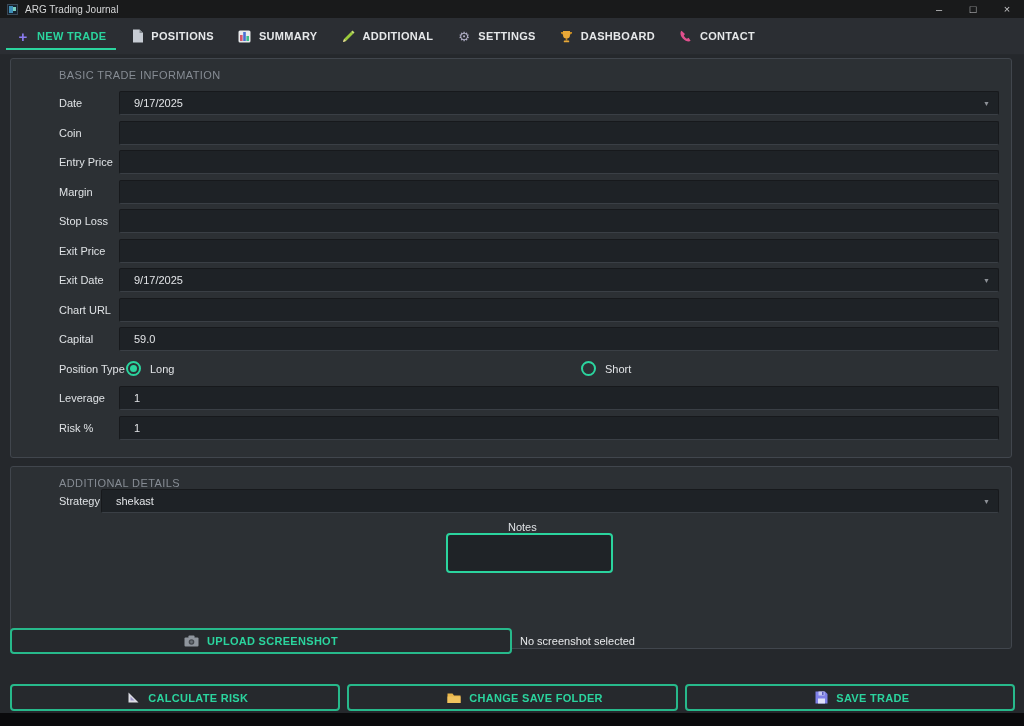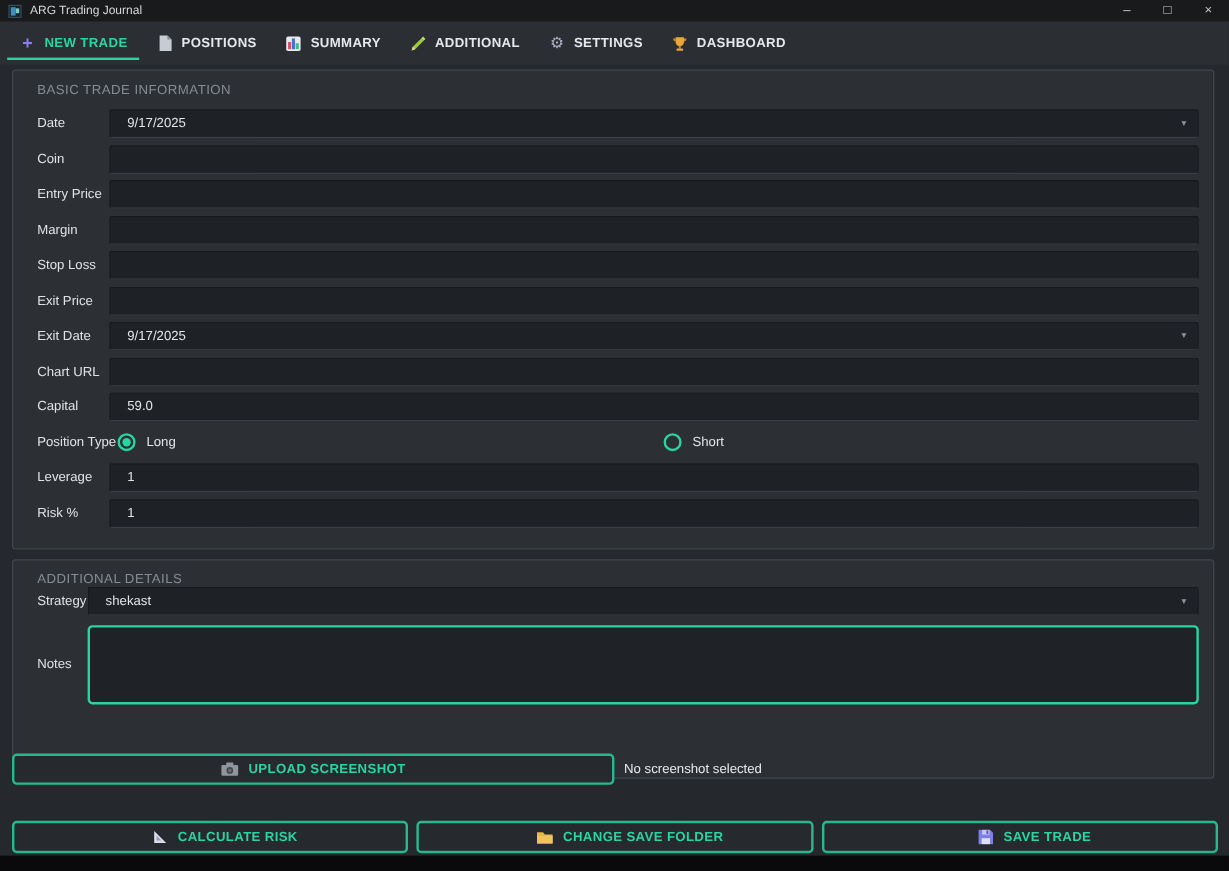--- a/index.html
+++ b/index.html
@@ -22,21 +22,21 @@
     display:flex;align-items:stretch;padding-left:4px;border-bottom:1px solid #26292d;}
   .tab{display:flex;align-items:center;gap:7px;padding:0 12px;position:relative;
     font-size:11px;font-weight:bold;color:#e6e8ea;letter-spacing:.3px;cursor:default;}
   .tab.active{color:#2bd49e;}
   .tab.active::after{content:'';position:absolute;left:2px;right:2px;bottom:4px;height:2px;background:#2bd49e;}
   .ticon{width:14px;height:14px;display:flex;align-items:center;justify-content:center;flex:none;}
   .plusglyph{color:#8b7cf0;font-size:15px;font-weight:bold;line-height:1;}
   .gearglyph{color:#b0aec6;font-size:13px;font-family:"DejaVu Sans",sans-serif;line-height:1;}
 
   
-  .groupbox{position:absolute;left:10px;width:1002px;background:#2c3034;border:1px solid #41464d;border-radius:3px;}
+  .groupbox{position:absolute;left:10px;width:1002px;background:#2c3034;border:1px solid #41464d;border-radius:3px;padding-left:28px;}
   .box-basic{top:58px;height:400px;}
   .box-add{top:466px;height:183px;}
   .sectitle{color:#868c94;font-size:11px;letter-spacing:.4px;padding:10px 0 0 20px;}
 
   .frow{display:flex;align-items:center;height:24px;margin:0 12px 5.5px 0;padding-left:20px;}
   .rows1{margin-top:10px;}
   .flabel{width:60px;flex:none;font-size:11px;color:#dfe2e5;white-space:nowrap;}
   .flabel2{width:42px;}
   .ffield{flex:1;height:24px;background:#1e2226;border:1px solid #17191c;border-bottom:1px solid #3a3f45;
     border-radius:2px;display:flex;align-items:center;padding:0 8px 0 14px;position:relative;}
@@ -49,21 +49,21 @@
   
   .radiorow{flex:1;position:relative;height:24px;}
   .radio{position:absolute;top:0;height:24px;display:flex;align-items:center;gap:9px;cursor:default;}
   .radio-long{left:7px;}
   .radio-short{left:462px;}
   .rdot{width:15px;height:15px;border:2px solid #2bd49e;border-radius:50%;position:relative;flex:none;}
   .radio.checked .rdot::after{content:'';position:absolute;inset:2px;background:#2bd49e;border-radius:50%;}
   .rlabel{font-size:11px;color:#e2e4e7;}
 
   
-  .notesrow{display:flex;align-items:center;margin:8px 12px 0 0;padding-left:20px;}
+  .notesrow{display:flex;align-items:center;margin:8px 12px 0 0;padding-left:20px;flex-direction:column;}
   textarea.notes{flex:1;height:66px;background:#1f2327;border:2px solid #2bd49e;border-radius:4px;
     resize:none;outline:none;color:#e2e4e7;font-size:11px;padding:6px 10px;
     font-family:"Liberation Sans","DejaVu Sans",sans-serif;}
 
   
   .gbtn{background:#26292d;border:2px solid #27b98b;border-radius:4px;color:#2bd49e;
     font-size:11px;font-weight:bold;letter-spacing:.3px;display:flex;align-items:center;
     justify-content:center;gap:8px;cursor:default;font-family:"Liberation Sans","DejaVu Sans",sans-serif;}
   .uploadrow{position:absolute;left:10px;top:628px;width:1004px;height:26px;display:flex;align-items:center;}
   .uploadbtn{width:502px;height:26px;flex:none;}
@@ -135,20 +135,28 @@
     <span class="ticon">
       <svg width="13" height="13" viewBox="0 0 13 13">
           <path d="M3 1 h7 v4 a3.5 3.5 0 0 1 -7 0 z" fill="#e8a838"></path>
           <path d="M1 2 h2 v2.5 a2 2 0 0 1 -2 -2.5 z" fill="#c98c22"></path>
           <path d="M12 2 h-2 v2.5 a2 2 0 0 0 2 -2.5 z" fill="#c98c22"></path>
           <rect x="5.7" y="8" width="1.6" height="2.5" fill="#c98c22"></rect>
           <rect x="3.8" y="10.5" width="5.4" height="1.8" rx="0.5" fill="#e8a838"></rect>
         </svg>
     </span>
     <span>DASHBOARD</span>
+  </div>
+  <div class="tab">
+    <span class="ticon">
+      <svg width="13" height="13" viewBox="0 0 13 13">
+          <path d="M2.5 0.8 C1 2.2 1 5.5 3.8 8.5 C6.6 11.5 10 12 11.6 10.8 L9.6 7.8 L7.9 8.8 C6.8 8.3 5.3 6.8 4.8 5.5 L6 4 Z" fill="#e0508e"></path>
+        </svg>
+    </span>
+    <span>CONTACT</span>
   </div>
 </div>
 
 <div class="groupbox box-basic">
   <div class="sectitle">BASIC TRADE INFORMATION</div>
 
   <div class="frow rows1">
     <span class="flabel">Date</span>
     <div class="ffield">
       <span class="fval">9/17/2025</span>

